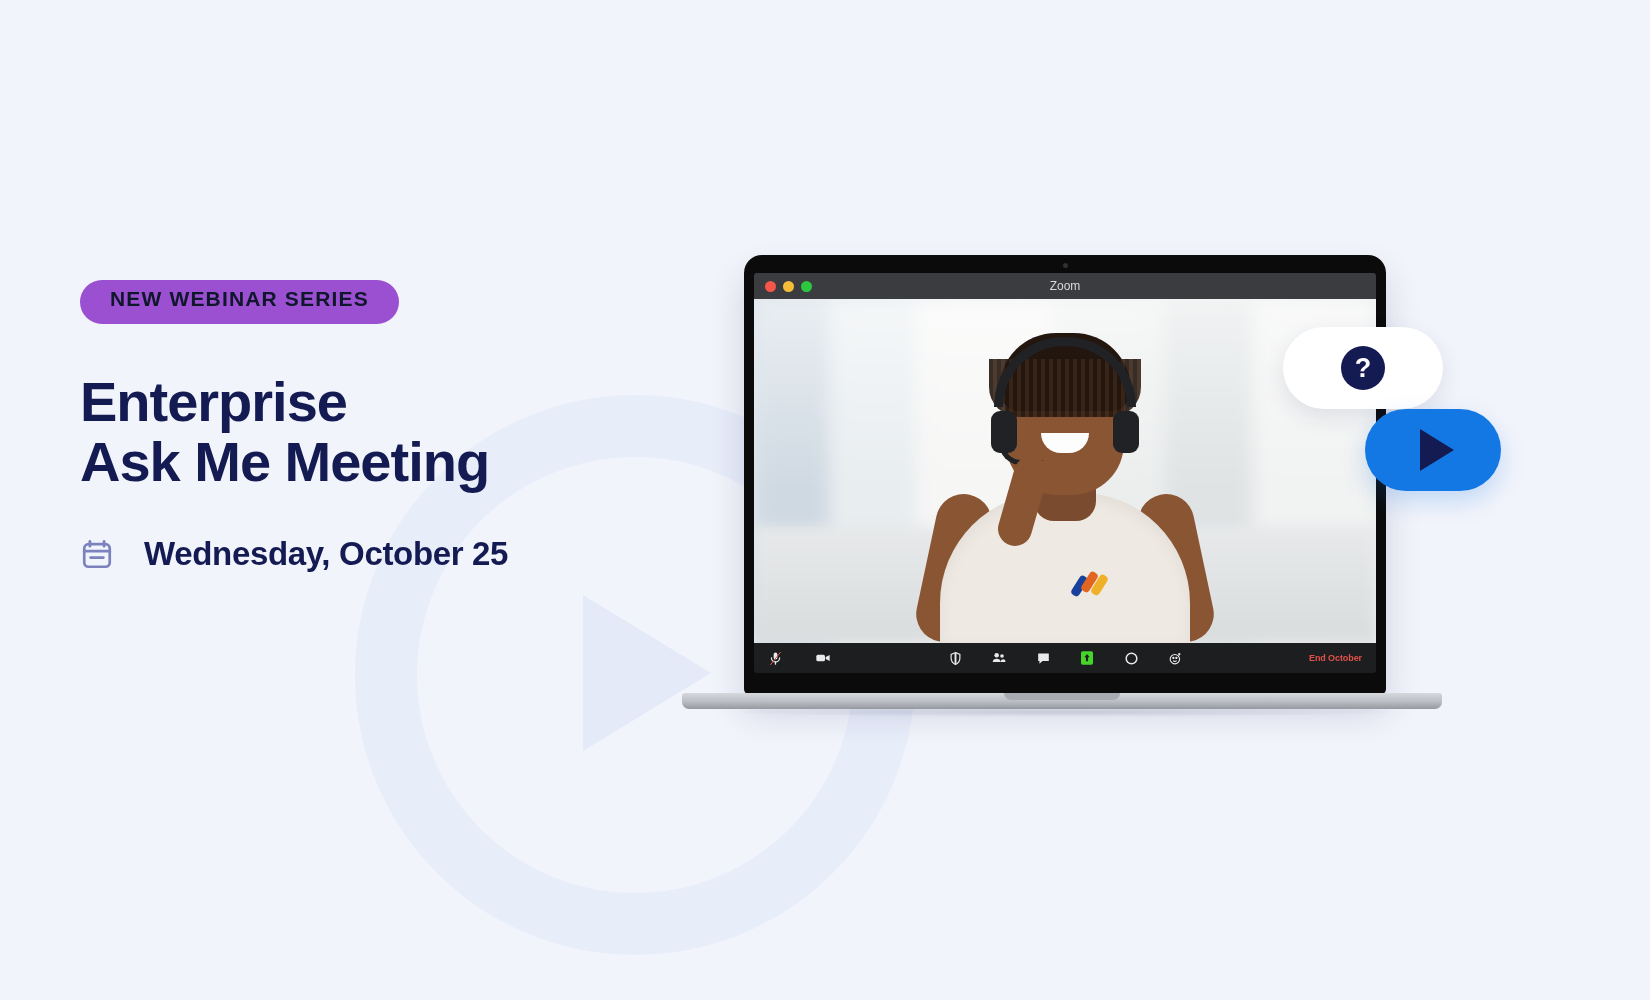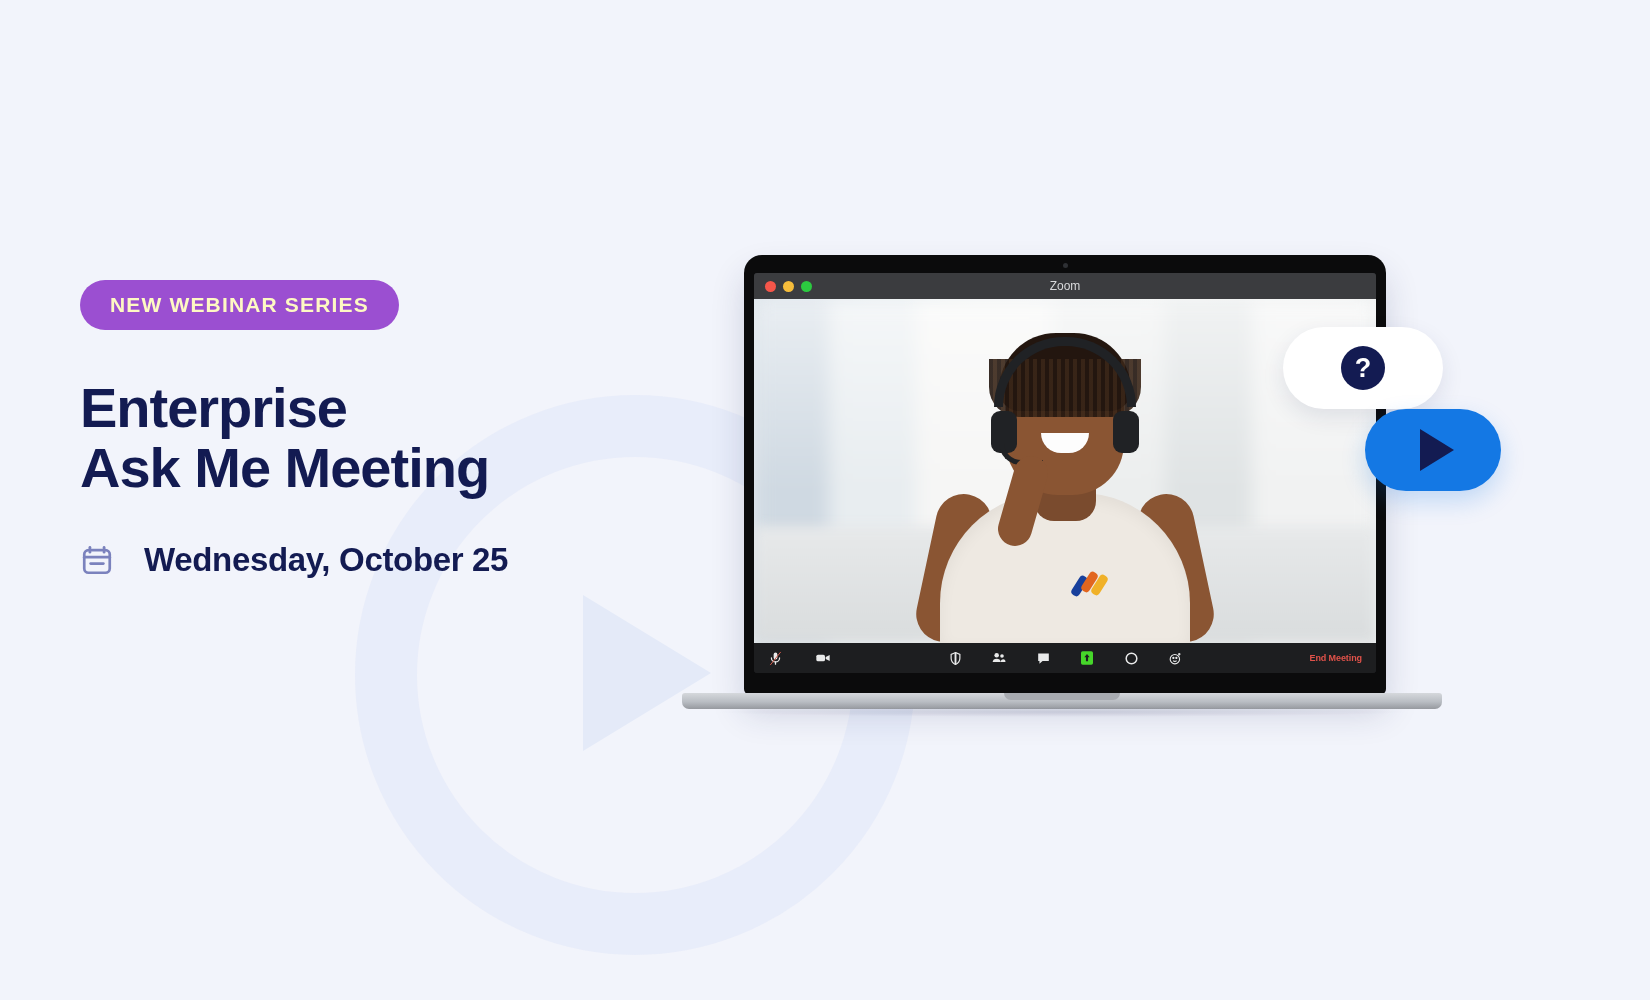--- a/index.html
+++ b/index.html
@@ -37,25 +37,25 @@
   
   .copy {
     position: absolute;
     left: 80px; top: 280px;
     width: 660px;
     z-index: 5;
   }
   .badge {
     display: inline-block;
     background: #9b4fd1;
-    color: #fef9c3;
+    color: #0f172a;
     font-size: 21px;
     font-weight: bold;
     letter-spacing: .055em;
-    padding: 14px 30px 15px 30px;
+    padding: 8px 30px 15px 30px;
     border-radius: 40px;
     line-height: 1;
   }
   .headline {
     margin-top: 48px;
     color: #131b52;
     font-size: 56px;
     font-weight: bold;
     line-height: 1.08;
     letter-spacing: -.018em;
@@ -436,21 +436,21 @@
               <circle cx="11" cy="13" r="7.5"></circle>
               <circle cx="8.6" cy="11" r=".9" fill="#e9eaea"></circle>
               <circle cx="13.4" cy="11" r=".9" fill="#e9eaea"></circle>
               <path d="M8.3 15.4a3.6 3.6 0 0 0 5.4 0"></path>
               <line x1="18" y1="3" x2="18" y2="7"></line>
               <line x1="16" y1="5" x2="20" y2="5"></line>
             </svg>
           </span>
         </div>
 
-        <span class="end-meeting">End Meeting</span>
+        <span class="end-meeting">End October</span>
       </div>
     </div>
   </div>
 
   <div class="base">
     <div class="base-notch"></div>
   </div>
   <div class="base-shadow"></div>
 </div>
 

